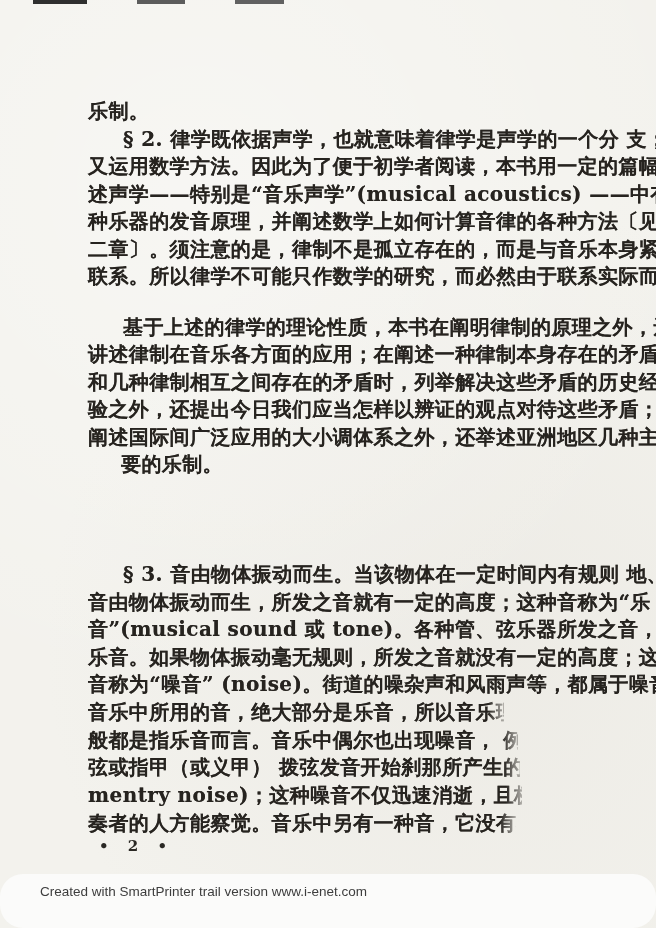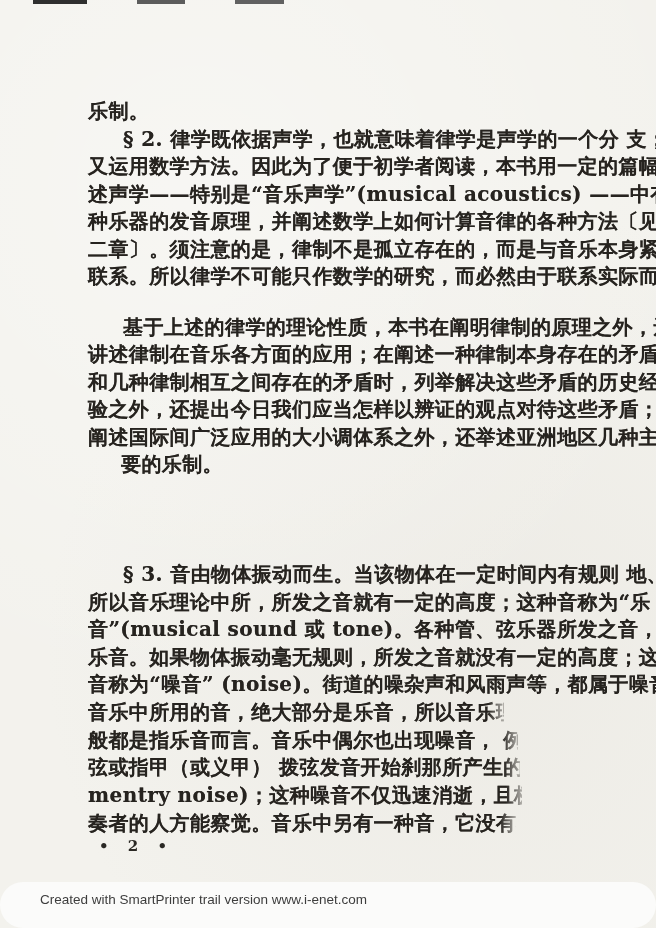--- a/index.html
+++ b/index.html
@@ -41,21 +41,21 @@
   }
   .pagenum{
     position:absolute;
     white-space:nowrap;
     font-size:15px;
     font-weight:bold;
     letter-spacing:7px;
     color:#2a2824;
   }
   .footer-strip{
-    position:absolute;left:0;bottom:0;width:656px;height:46px;
+    position:absolute;left:0;bottom:0;width:656px;height:54px;
     background:#fbfbfa;
     border-radius:23px;
   }
   .printer-note{
     position:absolute;left:40px;top:10px;
     font-family:"Liberation Sans","DejaVu Sans",sans-serif;
     font-size:13.5px;color:#3d3d3d;white-space:nowrap;
   }
   .site-mark{
     position:absolute;left:504px;top:8px;
@@ -83,21 +83,21 @@
 
   <div class="tline" style="top:316px;left:123px;">基于上述的律学的理论性质，本书在阐明律制的原理之外，还</div>
   <div class="tline" style="top:343px;left:88px;">讲述律制在音乐各方面的应用；在阐述一种律制本身存在的矛盾</div>
   <div class="tline" style="top:371px;left:88px;">和几种律制相互之间存在的矛盾时，列举解决这些矛盾的历史经</div>
   <div class="tline" style="top:398px;left:88px;">验之外，还提出今日我们应当怎样以辨证的观点对待这些矛盾；在</div>
   <div class="tline" style="top:426px;left:88px;">阐述国际间广泛应用的大小调体系之外，还举述亚洲地区几种主</div>
   <div class="tline" style="top:453px;left:88px;margin-left:33px;">要的乐制。</div>
 
 
   <div class="tline" style="top:563px;left:123px;">§ 3.  音由物体振动而生。当该物体在一定时间内有规则 地、</div>
-  <div class="tline" style="top:591px;left:88px;">所以音乐理论中所，所发之音就有一定的高度；这种音称为“乐</div>
+  <div class="tline" style="top:591px;left:88px;">音由物体振动而生，所发之音就有一定的高度；这种音称为“乐</div>
   <div class="tline" style="top:618px;left:88px;">音”(musical sound 或 tone)。各种管、弦乐器所发之音，都属于</div>
   <div class="tline" style="top:646px;left:88px;">乐音。如果物体振动毫无规则，所发之音就没有一定的高度；这种</div>
   <div class="tline" style="top:673px;left:88px;">音称为“噪音” (noise)。街道的噪杂声和风雨声等，都属于噪音。</div>
 
   <div class="tline clip" style="top:701px;left:88px;width:416px;">音乐中所用的音，绝大部分是乐音，所以音乐理论中所</div>
   <div class="tline clip" style="top:729px;left:88px;width:430px;">般都是指乐音而言。音乐中偶尔也出现噪音， 例如弓</div>
   <div class="tline clip" style="top:756px;left:88px;width:432px;">弦或指甲（或义甲） 拨弦发音开始刹那所产生的“瞬间</div>
   <div class="tline clip" style="top:784px;left:88px;width:434px;">mentry noise)；这种噪音不仅迅速消逝，且极其微弱，</div>
   <div class="tline clip" style="top:812px;left:88px;width:428px;">奏者的人方能察觉。音乐中另有一种音，它没有确定的</div>
 

